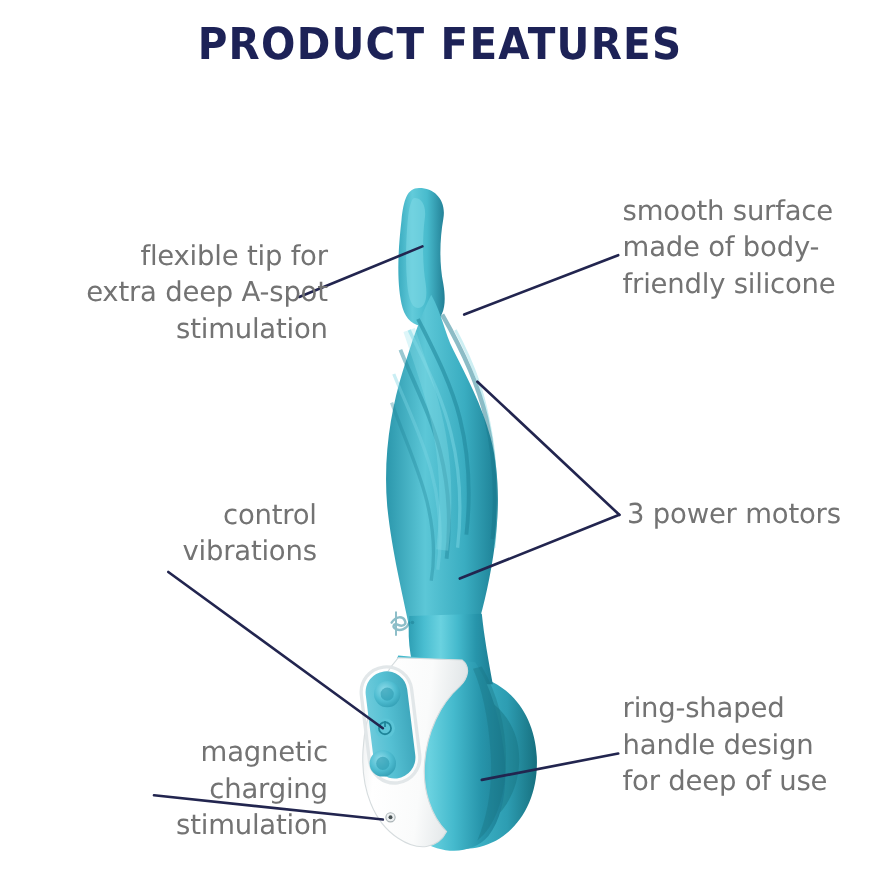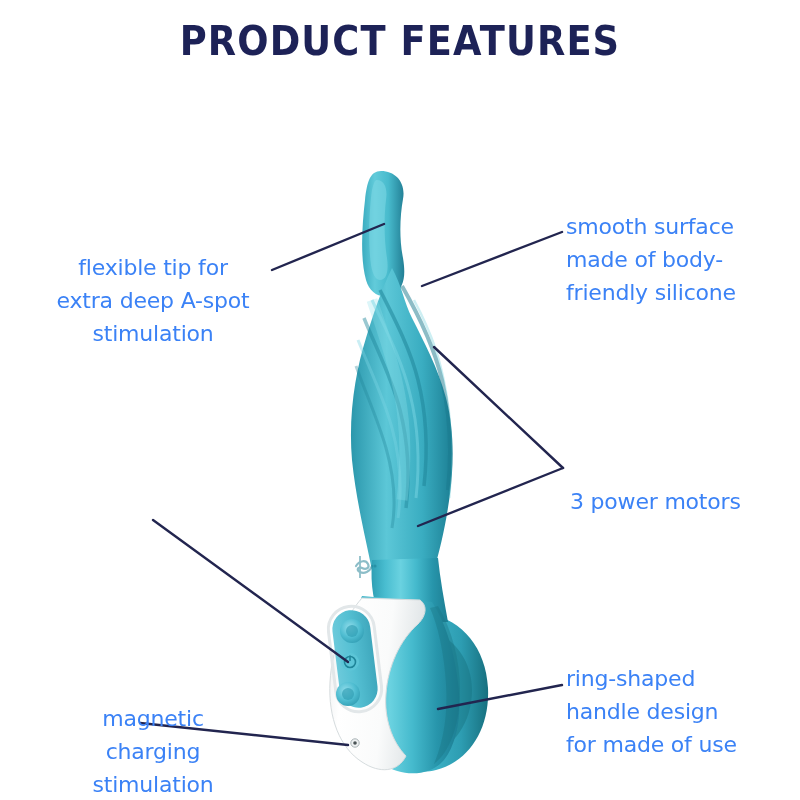--- a/index.html
+++ b/index.html
@@ -27,28 +27,27 @@
     color:#1d2257;
     transform:scaleX(0.92);
     transform-origin:center top;
   }
 
   
   .callout {
     position:absolute;
     font-family:"DejaVu Sans", sans-serif;
     font-weight:500;
-    font-size:22px;
+    font-size:25px;
     line-height:33px;
-    color:#3b82f6;
+    color:#737373;
     white-space:pre-line;
     letter-spacing:-0.2px;
-    margin-top:35px;
-  }
-  .callout.left  { text-align:center; }
+  }
+  .callout.left  { text-align:right; }
   .callout.right { text-align:left; }
 
   #label-flexible-tip      { left:8px;   top:216px; width:290px; }
   #label-control           { left:8px;   top:451px; width:280px; }
   #label-magnetic          { left:8px;   top:667px; width:290px; }
   #label-smooth-surface    { left:566px; top:175px; width:234px; }
   #label-power-motors      { left:570px; top:450px; width:230px; }
   #label-ring-handle       { left:566px; top:627px; width:234px; }
 
   
@@ -211,24 +210,26 @@
   </svg>
 
   <div class="callout left" id="label-flexible-tip">flexible tip for
 extra deep A-spot
 stimulation</div>
 
   <div class="callout right" id="label-smooth-surface">smooth surface
 made of body-
 friendly silicone</div>
 
+  <div class="callout left" id="label-control">control
+vibrations</div>
 
   <div class="callout right" id="label-power-motors">3 power motors</div>
 
   <div class="callout left" id="label-magnetic">magnetic
 charging
 stimulation</div>
 
   <div class="callout right" id="label-ring-handle">ring-shaped
 handle design
-for made of use</div>
+for deep of use</div>
 
 </div>
 
 </body></html>

